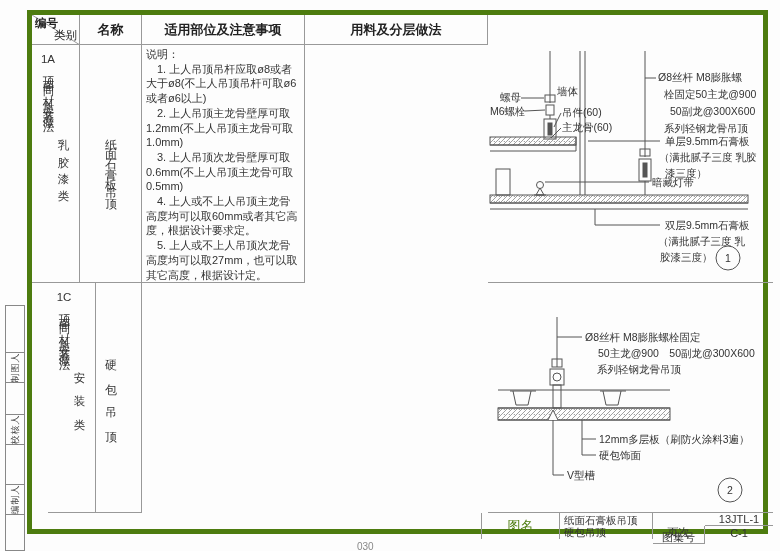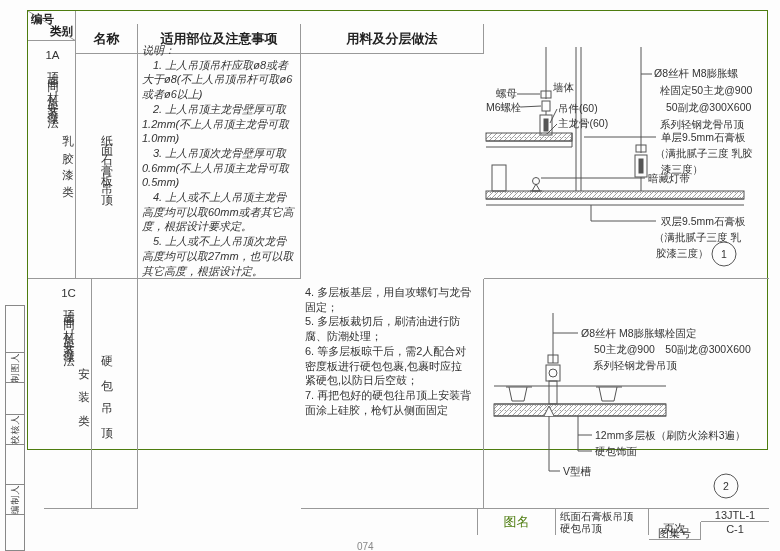--- a/index.html
+++ b/index.html
@@ -1,27 +1,27 @@
 <!DOCTYPE html>
 <html><head>
 <meta charset="utf-8">
 <style>
   * { margin:0; padding:0; box-sizing:border-box; }
   body { background:#fff; }
   .page { position:relative; width:780px; height:551px; background:#fdfdfd;
           font-family:"Liberation Sans","DejaVu Sans",sans-serif; color:#333; overflow:hidden; }
   .abs { position:absolute; }
-  .tbl { position:absolute; left:27px; top:10px; width:741px; height:440px; border:1px solid #4d7c0f; }
+  .tbl { position:absolute; left:27px; top:10px; width:741px; height:524px; border:5px solid #4d7c0f; }
   .cell { position:absolute; border-right:1px solid #999; border-bottom:1px solid #999; overflow:hidden; }
   .hdr { display:flex; align-items:center; justify-content:center;
-         font-weight:bold; font-size:13px; color:#222;margin-top:13px; }
+         font-weight:bold; font-size:13px; color:#222; }
   .bodytxt { font-size:11px; line-height:14.7px; color:#333; white-space:pre-line;
              padding:2px 3px 0 4px; }
   .vtext { writing-mode:vertical-lr; text-orientation:upright; color:#333; }
-  .cell-no { display:flex; flex-direction:row; justify-content:flex-end; align-items:stretch; }
+  .cell-no { display:flex; flex-direction:row; justify-content:center; align-items:stretch; }
   .no-block { display:flex; flex-direction:column; align-items:center; padding-top:8px; }
   .no-code { font-size:11.5px; margin-bottom:2px; }
   .no-label { font-size:11.5px; letter-spacing:5px; }
   .cat-wrap { display:flex; align-items:center; }
   .cat1 { font-size:11.5px; letter-spacing:17px; }
   .cat2 { font-size:11.5px; letter-spacing:24px; }
   .cell-name { display:flex; align-items:center; justify-content:center; }
   .name1 { font-size:12px; letter-spacing:10px; }
   .name2 { font-size:12px; letter-spacing:24px; }
   .diag-wrap { display:flex; align-items:flex-start; justify-content:flex-start; }
@@ -53,21 +53,21 @@
     </div>
   </div>
 
   <div class="tbl">
 
     <div class="cell" style="left:0; top:0; width:48px; height:30px;">
       <svg class="abs" width="48" height="30" style="left:0;top:0;">
         <line x1="0" y1="0" x2="48" y2="30" stroke="#999" stroke-width="1"></line>
       </svg>
       <span class="abs" style="left:3px; top:1px; font-size:11.5px; font-weight:bold; color:#222;">编号</span>
-      <span class="abs" style="right:2px; bottom:1px; font-size:11.5px; font-weight:bold; color:#222;">类别</span>
+      <span class="abs" style="right:2px; bottom:1px; font-size:11.5px; font-weight:normal; color:#222;">类别</span>
     </div>
     <div class="cell hdr" style="left:48px; top:0; width:62px; height:30px;">
       <span>名称</span>
     </div>
     <div class="cell hdr" style="left:273px; top:0; width:183px; height:30px;">
       <span>用料及分层做法</span>
     </div>
     <div class="cell hdr" style="left:110px; top:0; width:163px; height:30px;">
       <span>适用部位及注意事项</span>
     </div>
@@ -77,21 +77,21 @@
         <div class="no-code">1A</div>
         <div class="vtext no-label">顶面同一材质安装做法</div>
       </div>
       <div class="cat-wrap">
         <div class="vtext cat1">乳胶漆类</div>
       </div>
     </div>
     <div class="cell cell-name" style="left:48px; top:30px; width:62px; height:238px;">
       <div class="vtext name1">纸面石膏板吊顶</div>
     </div>
-    <div class="cell" style="left:110px; top:30px; width:163px; height:238px;font-style:italic;">
+    <div class="cell" style="left:110px; top:30px; width:163px; height:238px;">
       <div class="bodytxt">说明：
 　1. 上人吊顶吊杆应取ø8或者
 大于ø8(不上人吊顶吊杆可取ø6
 或者ø6以上)
 　2. 上人吊顶主龙骨壁厚可取
 1.2mm(不上人吊顶主龙骨可取
 1.0mm)
 　3. 上人吊顶次龙骨壁厚可取
 0.6mm(不上人吊顶主龙骨可取
 0.5mm)
@@ -179,31 +179,20 @@
         <div class="no-code">1C</div>
         <div class="vtext no-label">顶面同一材质安装做法</div>
       </div>
       <div class="cat-wrap">
         <div class="vtext cat2">安装类</div>
       </div>
     </div>
     <div class="cell cell-name" style="left:48px; top:268px; width:62px; height:230px;">
       <div class="vtext name2">硬包吊顶</div>
     </div>
-    <div class="cell" style="left:273px; top:268px; width:183px; height:230px;">
-      <div class="bodytxt" style="padding-top:6px;">4. 多层板基层，用自攻螺钉与龙骨
-固定；
-5. 多层板裁切后，刷清油进行防
-腐、防潮处理；
-6. 等多层板晾干后，需2人配合对
-密度板进行硬包包裹,包裹时应拉
-紧硬包,以防日后空鼓；
-7. 再把包好的硬包往吊顶上安装背
-面涂上硅胶，枪钉从侧面固定</div>
-    </div>
     <div class="cell diag-wrap" style="left:456px; top:268px; width:285px; height:230px; border-right:none;align-items:center;">
       <svg width="285" height="230" viewBox="0 0 285 230">
         <defs>
           <pattern id="p2" width="5" height="5" patternUnits="userSpaceOnUse">
             <path d="M0,5 L5,0" stroke="#888" stroke-width="0.8"></path>
             <circle cx="1.3" cy="1.5" r="0.55" fill="#777"></circle>
           </pattern>
         </defs>
         <g stroke="#555" fill="none" stroke-width="1">
 
@@ -257,14 +246,14 @@
       <span>13JTL-1</span>
     </div>
     <div class="cell tb-small" style="left:621px; top:511px; width:52px; height:13px; border-bottom:none;">
       <span>页次</span>
     </div>
     <div class="cell tb-small" style="left:673px; top:511px; width:68px; height:13px; border-right:none; border-bottom:none;">
       <span>C-1</span>
     </div>
   </div>
 
-  <div class="footer-num">074</div>
+  <div class="footer-num">030</div>
 </div>
 
 </body></html>

